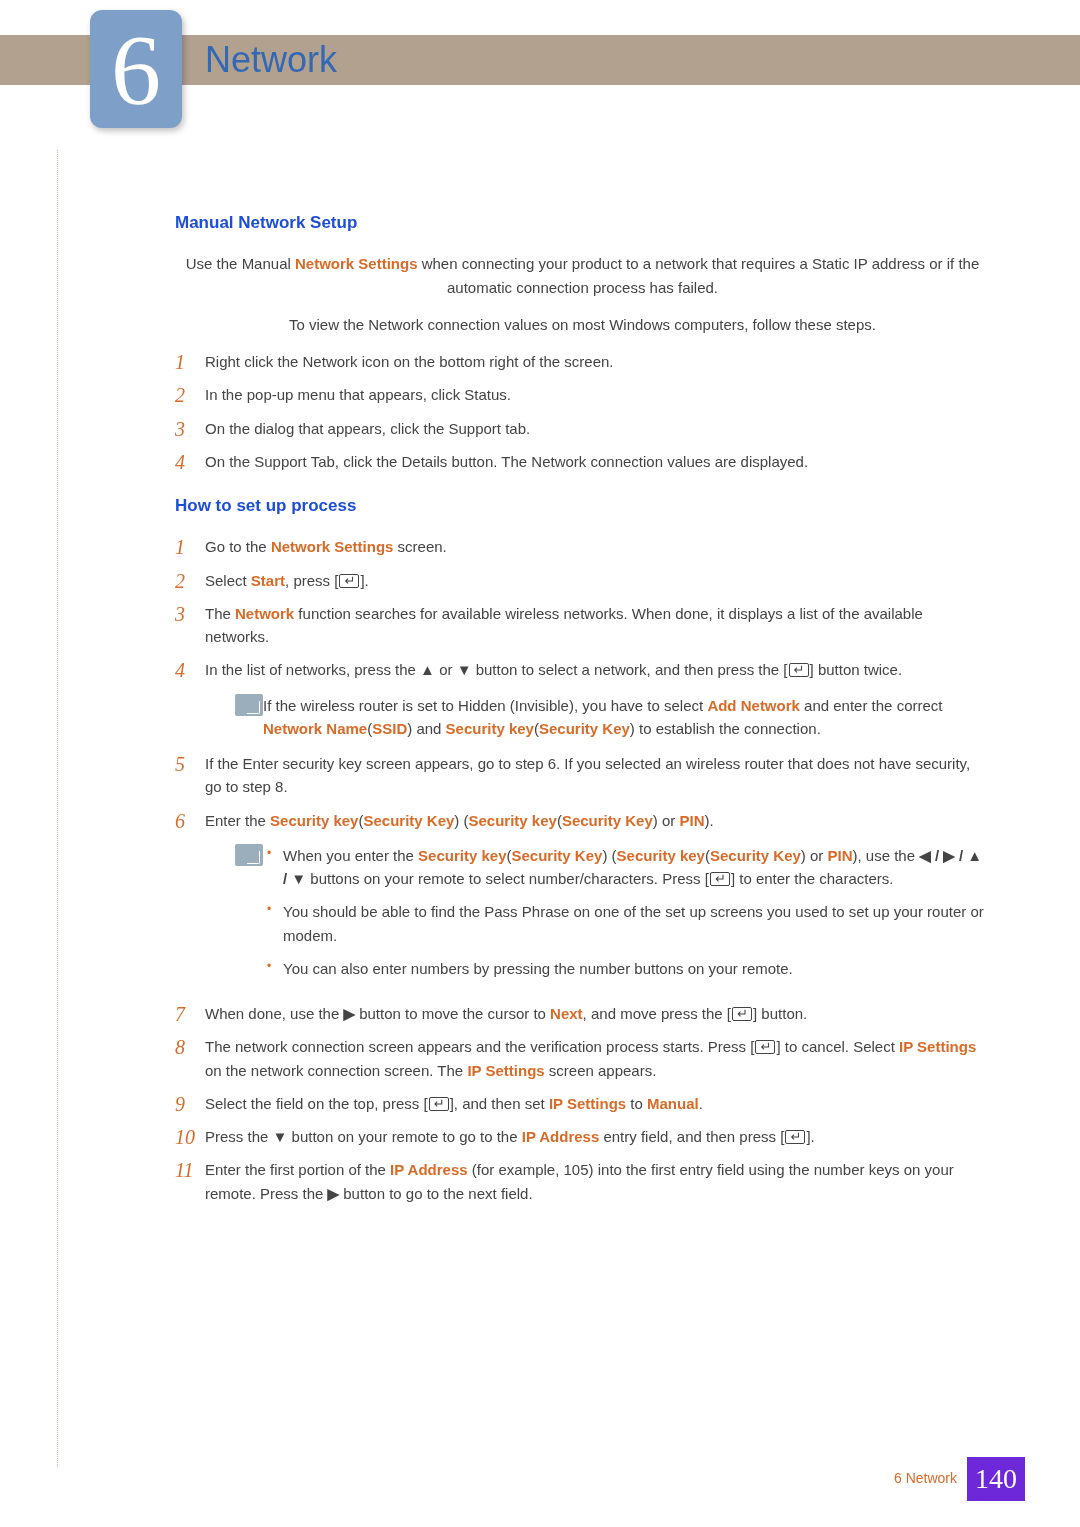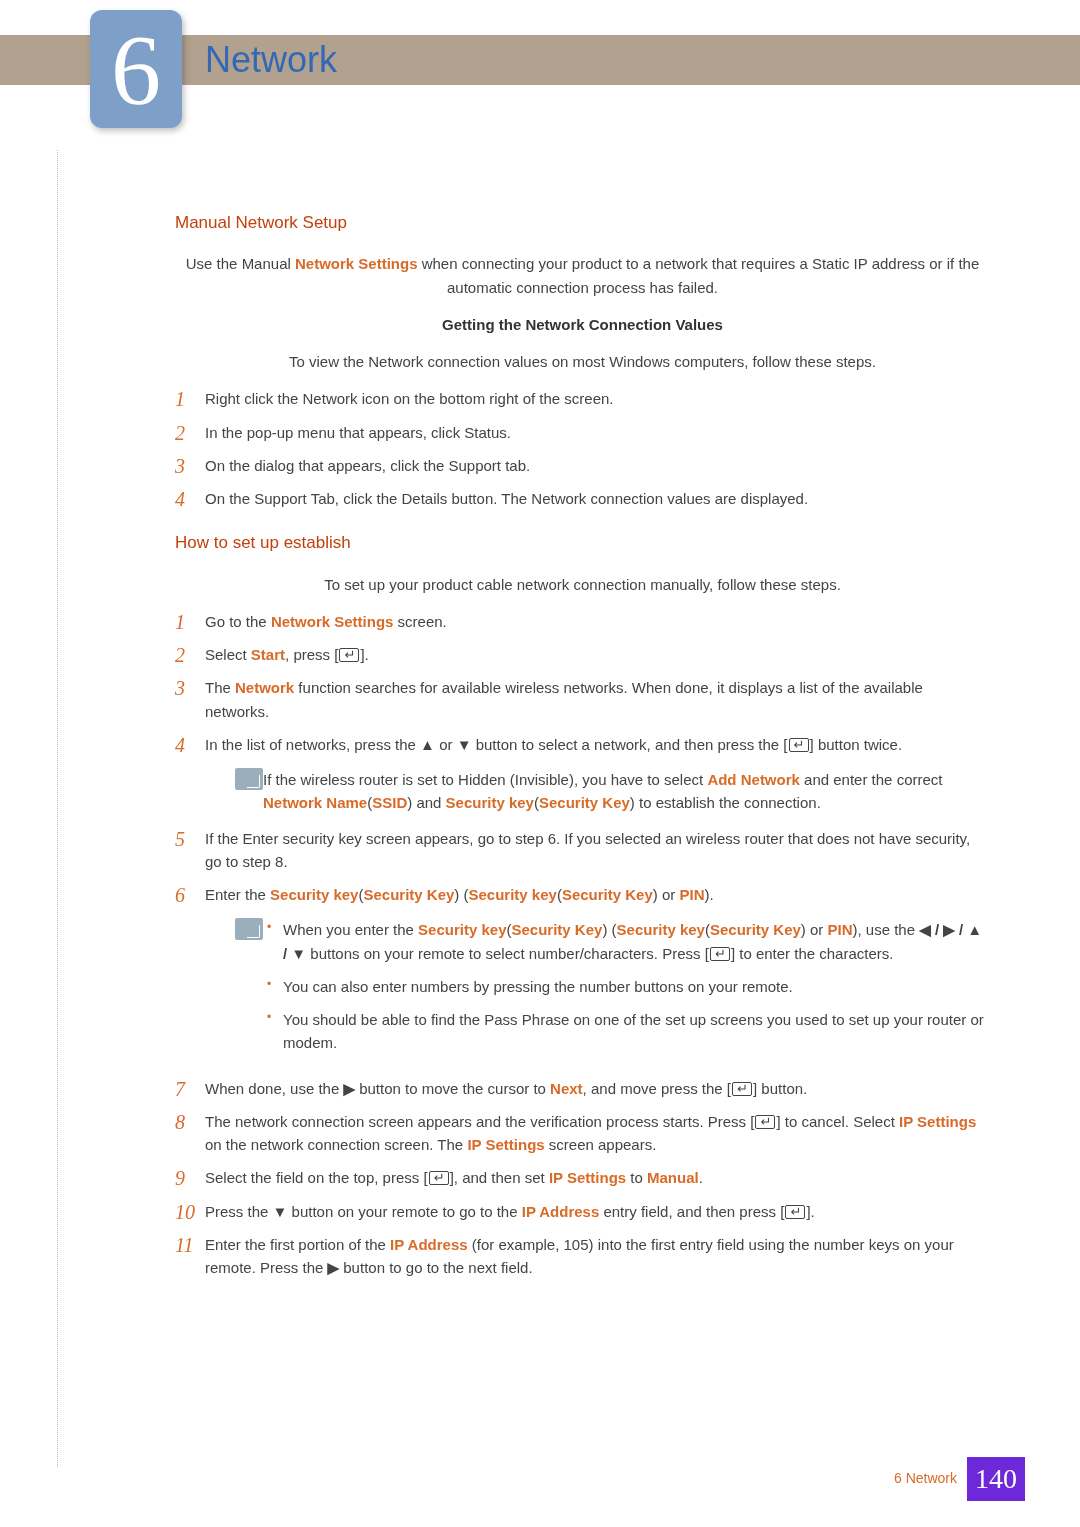--- a/index.html
+++ b/index.html
@@ -46,23 +46,23 @@
     color: #3368b5;
     font-weight: 400;
   }
   .content {
     position: absolute;
     top: 190px;
     left: 175px;
     right: 90px;
   }
   h3.sub {
-    color: #c2410c;
+    color: #1d4ed8;
     font-size: 17px;
-    font-weight: 400;
+    font-weight: 700;
     margin-bottom: 16px;
     margin-top: 20px;
   }
   .hl { color: #d96b28; font-weight: 700; }
   p { margin-bottom: 14px; text-align: center; }
   .bold { font-weight: 700; color: #333; }
   ol.num {
     list-style: none;
     margin: 10px 0 12px 0;
   }
@@ -177,32 +177,30 @@
 <div class="chapter-title">Network</div>
 <div class="left-rule"></div>
 
 <div class="content">
 
   <h3 class="sub">Manual Network Setup</h3>
   <p>
     <span>Use the Manual </span><span class="hl">Network Settings</span><span> when connecting your product to a network that requires a Static IP address or if the automatic connection process has failed.</span>
   </p>
 
-  <p class="bold">Getting the Network Connection Values</p>
   <p>To view the Network connection values on most Windows computers, follow these steps.</p>
 
   <ol class="num">
     <li><span class="n">1</span><span>Right click the Network icon on the bottom right of the screen.</span></li>
     <li><span class="n">2</span><span>In the pop-up menu that appears, click Status.</span></li>
     <li><span class="n">3</span><span>On the dialog that appears, click the Support tab.</span></li>
     <li><span class="n">4</span><span>On the Support Tab, click the Details button. The Network connection values are displayed.</span></li>
   </ol>
 
-  <h3 class="sub">How to set up establish</h3>
-  <p>To set up your product cable network connection manually, follow these steps.</p>
+  <h3 class="sub">How to set up process</h3>
 
   <ol class="num">
 
     <li><span class="n">1</span>
       <span>Go to the </span><span class="hl">Network Settings</span><span> screen.</span>
     </li>
 
     <li><span class="n">2</span>
       <span>Select </span><span class="hl">Start</span><span>, press [</span><span class="enter-icon"></span><span>].</span>
     </li>
@@ -229,22 +227,22 @@
     <li><span class="n">6</span>
       <span>Enter the </span><span class="hl">Security key</span><span>(</span><span class="hl">Security Key</span><span>) (</span><span class="hl">Security key</span><span>(</span><span class="hl">Security Key</span><span>) or </span><span class="hl">PIN</span><span>).</span>
 
       <div class="note">
         <div class="note-icon"></div>
         <div class="note-body">
           <ul class="bul">
             <li>
               <span>When you enter the </span><span class="hl">Security key</span><span>(</span><span class="hl">Security Key</span><span>) (</span><span class="hl">Security key</span><span>(</span><span class="hl">Security Key</span><span>) or </span><span class="hl">PIN</span><span>), use the </span><span class="dpad">◀ / ▶ / ▲ / ▼</span><span> buttons on your remote to select number/characters. Press [</span><span class="enter-icon"></span><span>] to enter the characters.</span>
             </li>
+            <li>You should be able to find the Pass Phrase on one of the set up screens you used to set up your router or modem.</li>
             <li>You can also enter numbers by pressing the number buttons on your remote.</li>
-            <li>You should be able to find the Pass Phrase on one of the set up screens you used to set up your router or modem.</li>
           </ul>
         </div>
       </div>
     </li>
 
     <li><span class="n">7</span>
       <span>When done, use the </span><span class="dpad">▶</span><span> button to move the cursor to </span><span class="hl">Next</span><span>, and move press the [</span><span class="enter-icon"></span><span>] button.</span>
     </li>
 
     <li><span class="n">8</span>

